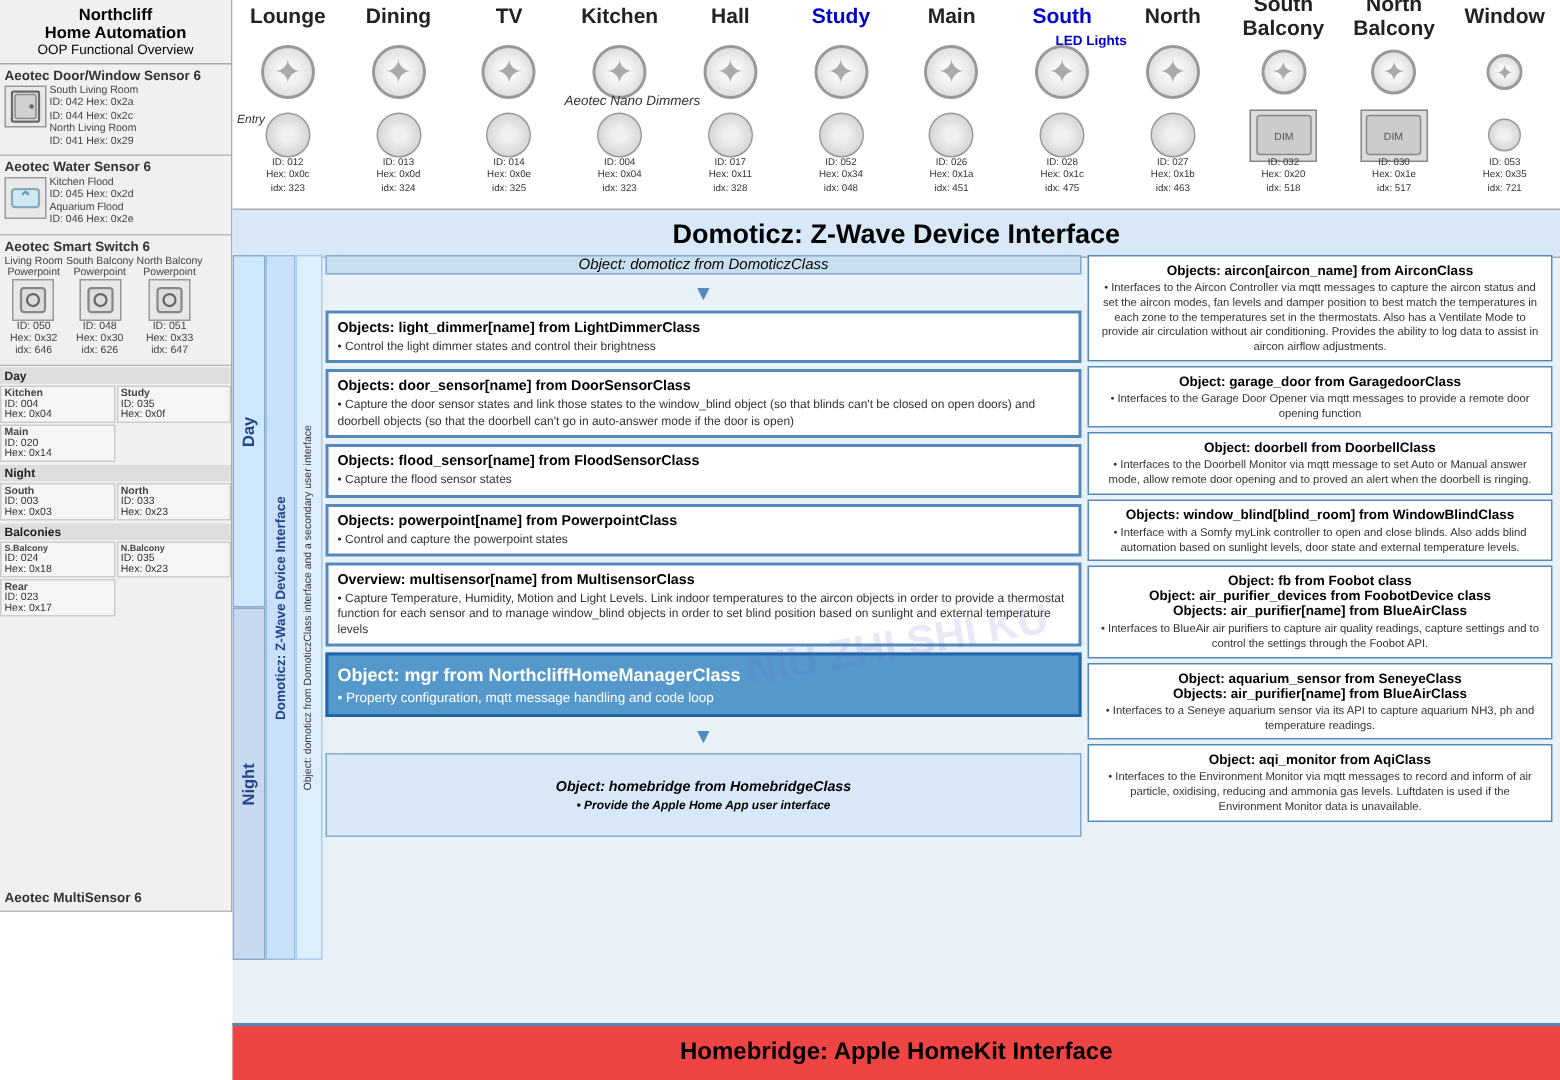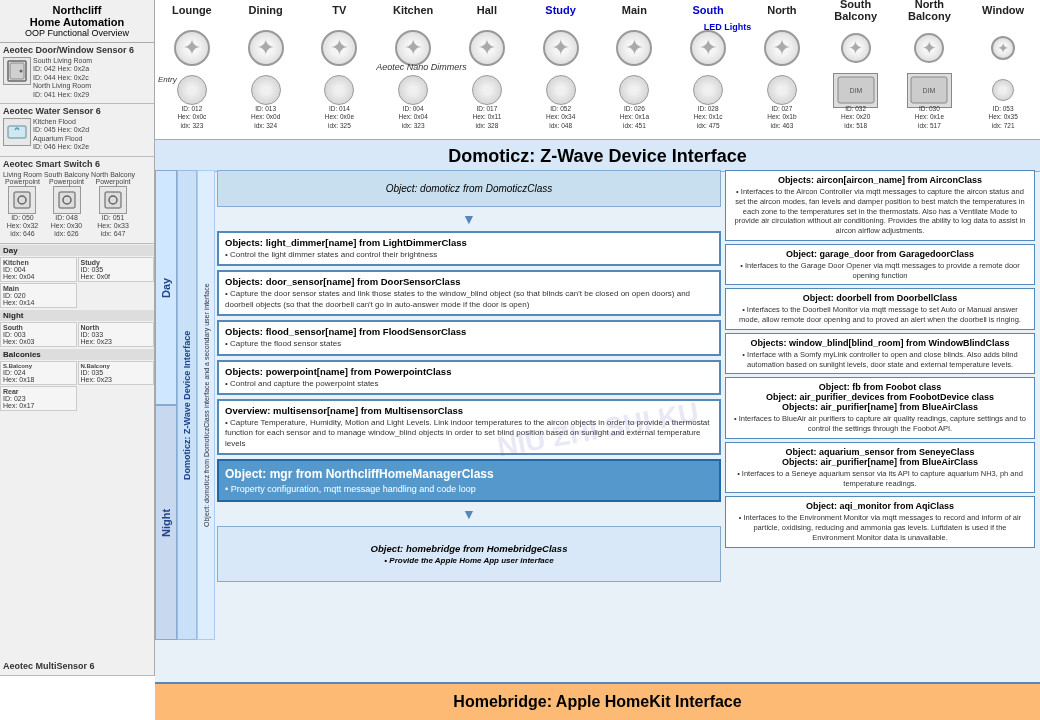--- a/index.html
+++ b/index.html
@@ -12,21 +12,21 @@
       overflow: hidden;
       position: relative;
     }
 
     
     .left-panel {
       position: absolute;
       left: 0;
       top: 0;
       width: 155px;
-      height: 676px;
+      height: 608px;
       background: #f0f0f0;
       border-right: 1px solid #aaa;
       overflow: hidden;
     }
 
     .title-block {
       text-align: center;
       padding: 4px 2px;
       border-bottom: 1px solid #aaa;
     }
@@ -116,21 +116,21 @@
       position: absolute;
       top: 0;
       left: 0;
       right: 0;
       height: 20px;
       align-items: center;
     }
     .room-label {
       flex: 1;
       text-align: center;
-      font-size: 11px;
+      font-size: 14px;
       font-weight: bold;
       color: #222;
     }
     .room-label.highlighted {
       color: #0000cc;
     }
 
     .lights-row {
       position: absolute;
       top: 20px;
@@ -323,21 +323,21 @@
     .left-objects {
       flex: 1;
       display: flex;
       flex-direction: column;
       gap: 4px;
     }
 
     .domoticz-from-box {
       background: #c8dff0;
       border: 1px solid #88aacc;
-      padding: 12px 6px;
+      padding: 0 6px;
       font-size: 10px;
       font-style: italic;
       text-align: center;
     }
 
     .object-box {
       background: #fff;
       border: 2px solid #5588bb;
       padding: 4px 6px;
       position: relative;
@@ -404,21 +404,21 @@
       line-height: 1.3;
     }
 
     
     .bottom-bar {
       position: absolute;
       left: 155px;
       bottom: 0;
       right: 0;
       height: 38px;
-      background: #fdba74;
+      background: #ef4444;
       border-top: 2px solid #5588bb;
       display: flex;
       align-items: center;
       justify-content: center;
     }
     .homebridge-title {
       font-size: 16px;
       font-weight: bold;
       color: #000;
     }

